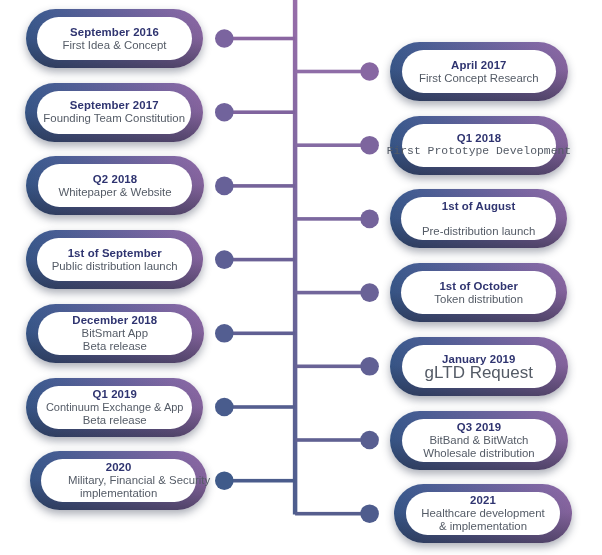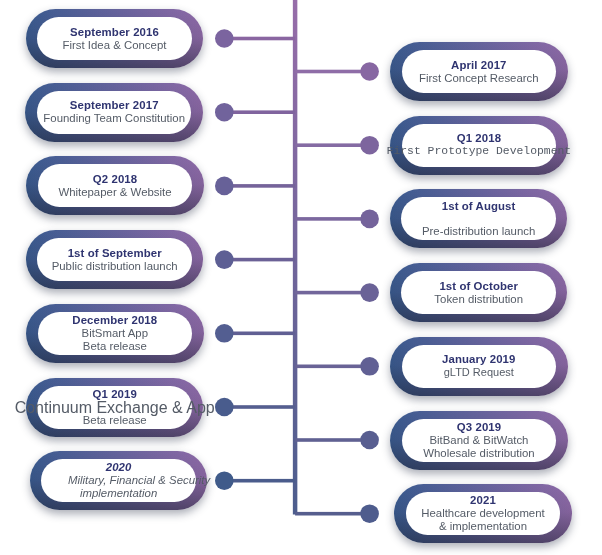--- a/index.html
+++ b/index.html
@@ -83,25 +83,25 @@
     <div class="card" style="left: 26px; top: 303.8px; width: 177.6px; height: 59px; background-image: linear-gradient(rgba(22, 26, 44, 0) 0%, rgba(20, 24, 34, 0.1) 48%, rgba(20, 24, 34, 0.46) 100%), linear-gradient(to right, rgb(58, 91, 144) 0%, rgb(143, 106, 168) 100%);">
       <div class="inner" style="inset: 8px 11.5px;">
         <div class="t" style="font-size: 11.4px;">December 2018</div>
         <div class="s" style="font-size: 11.4px;">BitSmart App</div>
         <div class="s" style="font-size: 11.4px;">Beta release</div>
       </div>
     </div>
     <div class="card" style="left: 25.9px; top: 377.5px; width: 177.6px; height: 59px; background-image: linear-gradient(rgba(22, 26, 44, 0) 0%, rgba(20, 24, 34, 0.1) 48%, rgba(20, 24, 34, 0.46) 100%), linear-gradient(to right, rgb(58, 91, 144) 0%, rgb(143, 106, 168) 100%);">
       <div class="inner" style="inset: 8px 11.5px;">
         <div class="t" style="font-size: 11.4px;">Q1 2019</div>
-        <div class="s" style="font-size: 16px;">Continuum Exchange &amp; App</div>
+        <div class="s" style="font-size: 11px;">Continuum Exchange &amp; App</div>
         <div class="s" style="font-size: 11.4px;">Beta release</div>
       </div>
     </div>
-    <div class="card" style="left: 29.8px; top: 451.2px; width: 177.6px; height: 59px; background-image: linear-gradient(rgba(22, 26, 44, 0) 0%, rgba(20, 24, 34, 0.1) 48%, rgba(20, 24, 34, 0.46) 100%), linear-gradient(to right, rgb(58, 91, 144) 0%, rgb(143, 106, 168) 100%); font-style: italic;">
+    <div class="card" style="left: 29.8px; top: 451.2px; width: 177.6px; height: 59px; background-image: linear-gradient(rgba(22, 26, 44, 0) 0%, rgba(20, 24, 34, 0.1) 48%, rgba(20, 24, 34, 0.46) 100%), linear-gradient(to right, rgb(58, 91, 144) 0%, rgb(143, 106, 168) 100%);">
       <div class="inner" style="inset: 8px 11.5px;">
         <div class="t" style="font-size: 11.4px;">2020</div>
         <div class="s" style="font-size: 11.4px; margin-left: 41px;">Military, Financial &amp; Security</div>
         <div class="s" style="font-size: 11.4px;">implementation</div>
       </div>
     </div>
     <div class="card" style="left: 390px; top: 42px; width: 177.6px; height: 59px; background-image: linear-gradient(rgba(22, 26, 44, 0) 0%, rgba(20, 24, 34, 0.1) 48%, rgba(20, 24, 34, 0.46) 100%), linear-gradient(to right, rgb(58, 91, 144) 0%, rgb(143, 106, 168) 100%);">
       <div class="inner" style="inset: 8px 11.5px;">
         <div class="t" style="font-size: 11.4px;">April 2017</div>
         <div class="s" style="font-size: 11.4px;">First Concept Research</div>
@@ -121,21 +121,21 @@
     </div>
     <div class="card" style="left: 389.9px; top: 263.1px; width: 177.6px; height: 59px; background-image: linear-gradient(rgba(22, 26, 44, 0) 0%, rgba(20, 24, 34, 0.1) 48%, rgba(20, 24, 34, 0.46) 100%), linear-gradient(to right, rgb(58, 91, 144) 0%, rgb(143, 106, 168) 100%);">
       <div class="inner" style="inset: 8px 11.5px;">
         <div class="t" style="font-size: 11.4px;">1st of October</div>
         <div class="s" style="font-size: 11.4px;">Token distribution</div>
       </div>
     </div>
     <div class="card" style="left: 390px; top: 336.8px; width: 177.6px; height: 59px; background-image: linear-gradient(rgba(22, 26, 44, 0) 0%, rgba(20, 24, 34, 0.1) 48%, rgba(20, 24, 34, 0.46) 100%), linear-gradient(to right, rgb(58, 91, 144) 0%, rgb(143, 106, 168) 100%);">
       <div class="inner" style="inset: 8px 11.5px;">
         <div class="t" style="font-size: 11.4px;">January 2019</div>
-        <div class="s" style="font-size: 11px;">gLTD Request</div>
+        <div class="s" style="font-size: 17px;">gLTD Request</div>
       </div>
     </div>
     <div class="card" style="left: 390.2px; top: 410.5px; width: 177.6px; height: 59px; background-image: linear-gradient(rgba(22, 26, 44, 0) 0%, rgba(20, 24, 34, 0.1) 48%, rgba(20, 24, 34, 0.46) 100%), linear-gradient(to right, rgb(58, 91, 144) 0%, rgb(143, 106, 168) 100%);">
       <div class="inner" style="inset: 8px 11.5px;">
         <div class="t" style="font-size: 11.4px;">Q3 2019</div>
         <div class="s" style="font-size: 11.4px;">BitBand &amp; BitWatch</div>
         <div class="s" style="font-size: 11.4px; text-align: center;">Wholesale distribution</div>
       </div>
     </div>
     <div class="card" style="left: 394.2px; top: 484.2px; width: 177.6px; height: 59px; background-image: linear-gradient(rgba(22, 26, 44, 0) 0%, rgba(20, 24, 34, 0.1) 48%, rgba(20, 24, 34, 0.46) 100%), linear-gradient(to right, rgb(58, 91, 144) 0%, rgb(143, 106, 168) 100%);">

